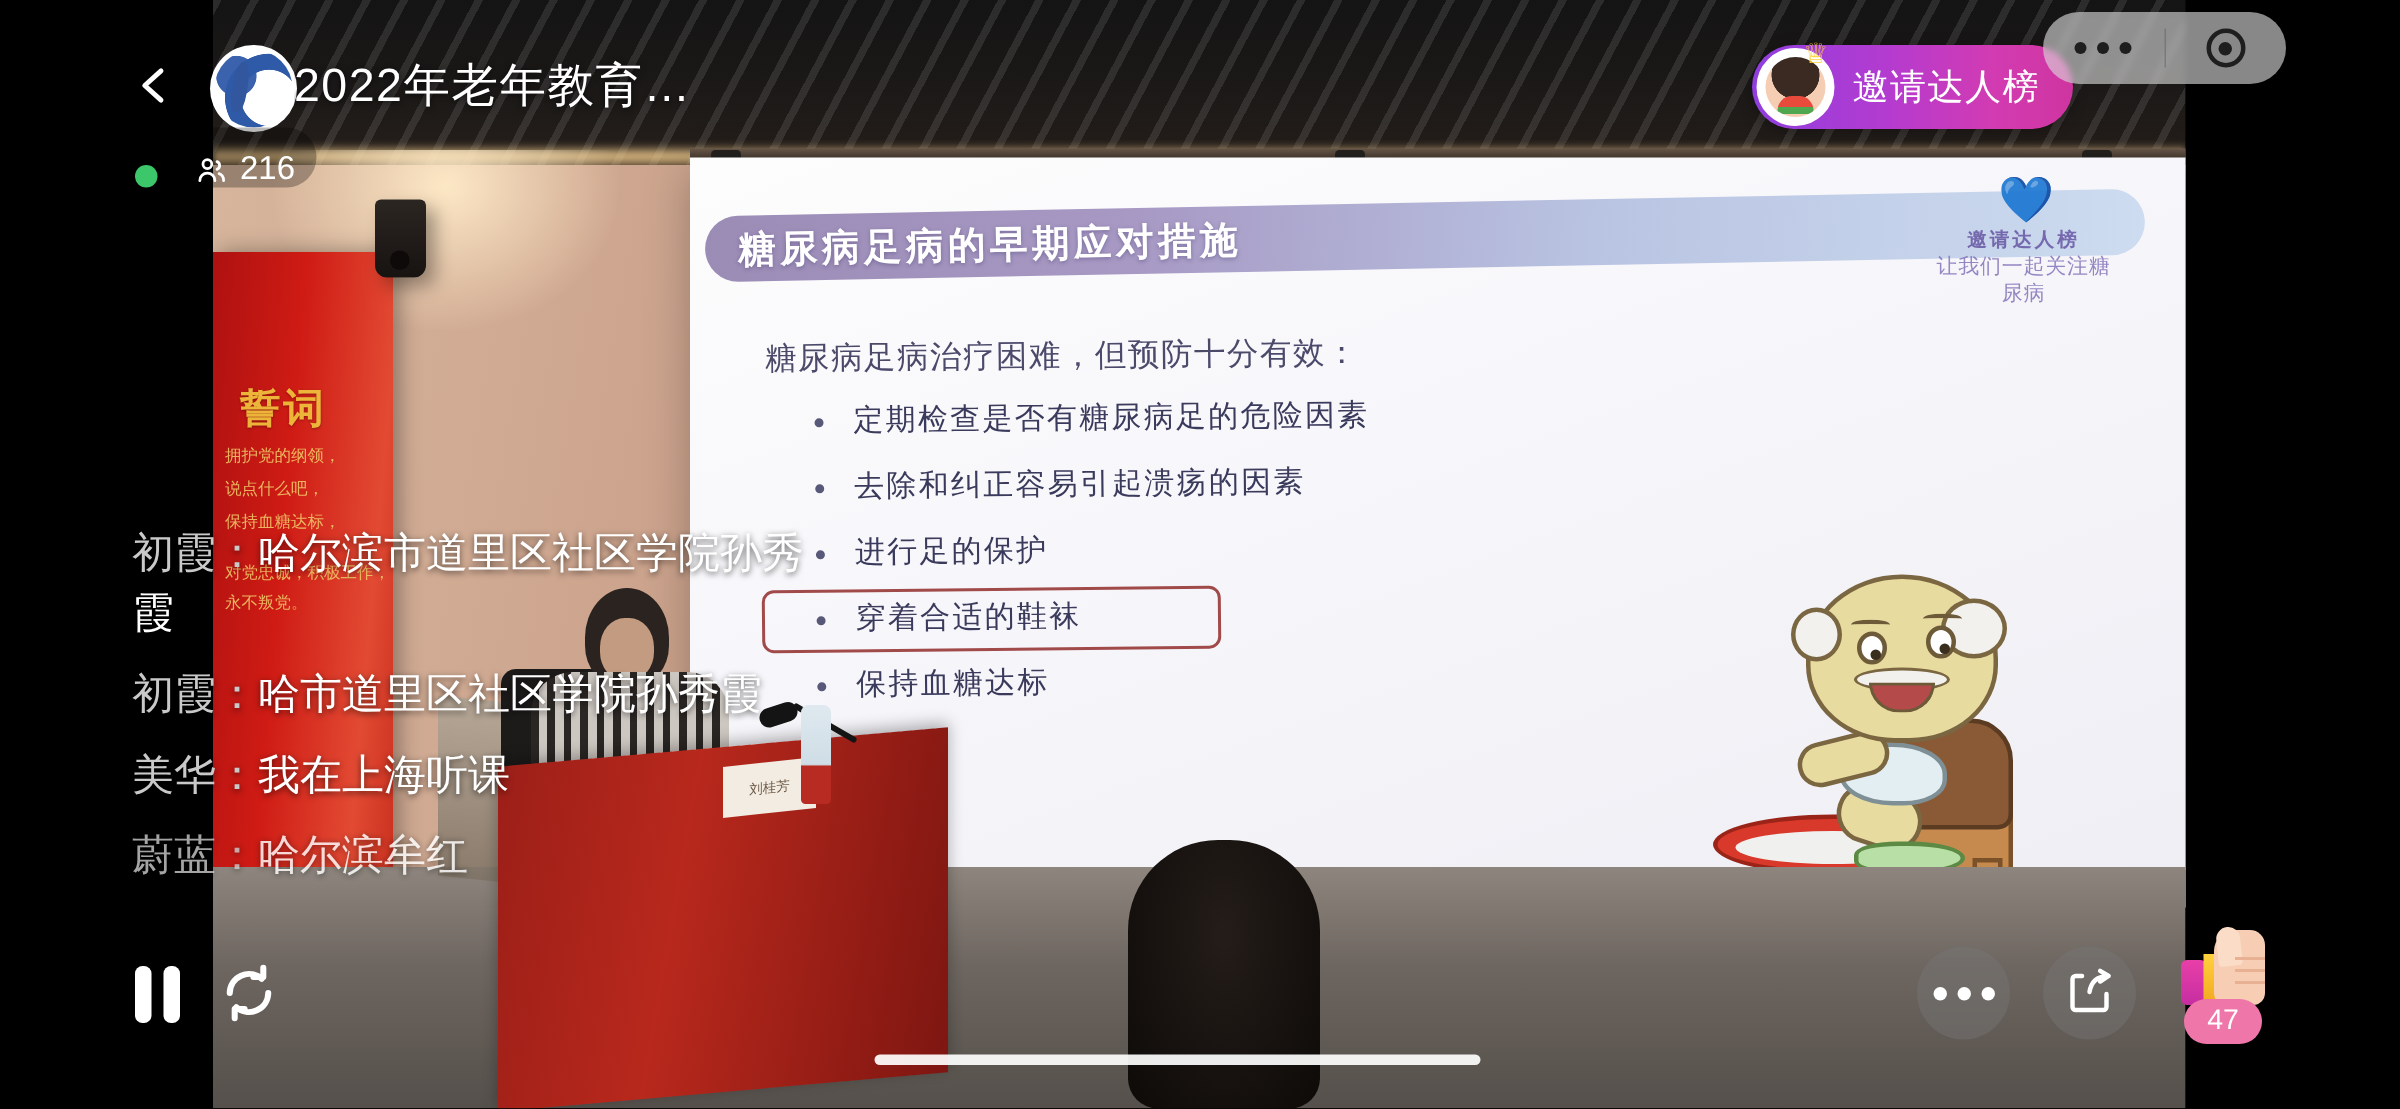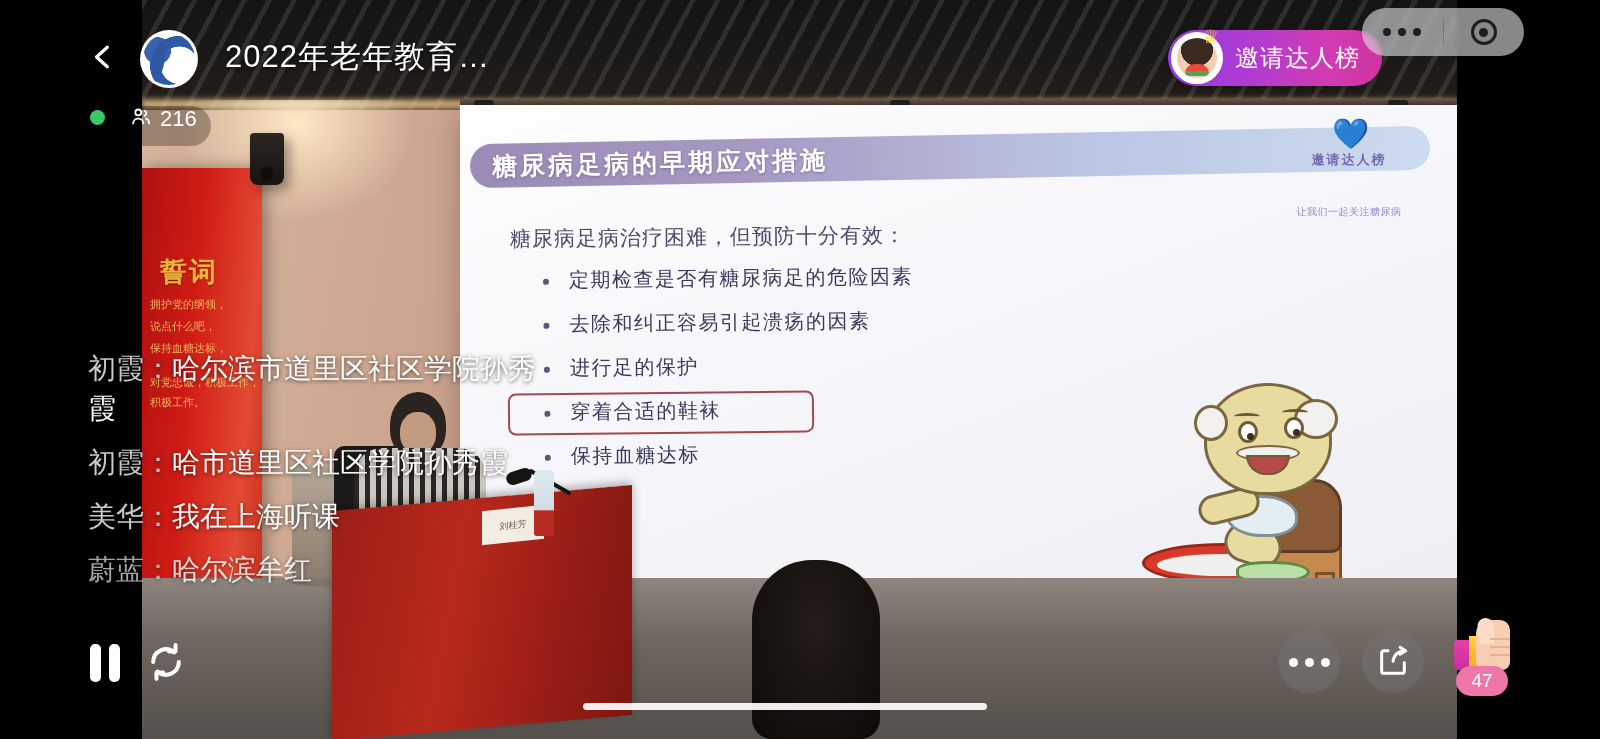--- a/index.html
+++ b/index.html
@@ -126,21 +126,21 @@
     border: 2px solid #a14a4a; border-radius: 8px;
     transform: rotate(-0.6deg);
   }
   
   .slide-logo {
     position: absolute; right: 52px; top: 14px; width: 118px; text-align: center;
     opacity: .9;
   }
   .slide-logo .mark { font-size: 30px; color: #7b6bb0; line-height: 1; letter-spacing: -4px; }
   .slide-logo .l1 { font-size: 13px; color: #6d5ea8; font-weight: bold; letter-spacing: 2px; margin-top: 2px;}
-  .slide-logo .l2 { font-size: 10px; color: #8a7bbd; letter-spacing: .5px; margin-top: 36px; }
+  .slide-logo .l2 { font-size: 14px; color: #8a7bbd; letter-spacing: .5px; }
 
   
   .cartoon {
     position: absolute; right: 68px; bottom: 22px; width: 250px; height: 200px;
   }
   .c-head {
     position: absolute; left: 62px; top: 0px; width: 128px; height: 112px;
     background: #e8dba0; border: 3px solid #7a6640; border-radius: 50% 50% 46% 46%;
   }
   .c-hair-l {
@@ -276,34 +276,34 @@
       radial-gradient(circle at 70% 62%, rgba(255,255,255,0) 38%, #2f5aa8 39%, #2f5aa8 60%, rgba(255,255,255,0) 61%),
       radial-gradient(circle at 28% 34%, #3a62ad 0 26%, rgba(255,255,255,0) 27%),
       #ffffff;
     position: relative;
   }
   .room-avatar .swoosh::after {
     content:''; position:absolute; left:12px; top:8px; width:10px; height:34px;
     background:#32579e; border-radius: 50% 50% 40% 40%; transform: rotate(9deg);
   }
   .room-title {
-    position: absolute; left: 225px; top: 36px;
+    position: absolute; left: 196px; top: 36px;
     color: #fff; font-size: 31px; letter-spacing: 1px;
     text-shadow: 0 1px 4px rgba(0,0,0,.7);
     max-width: 330px; white-space: nowrap; overflow: hidden;
   }
   .live-dot {
     position: absolute; left: 90px; top: 110px; width: 15px; height: 15px;
     border-radius: 50%; background: #3bc76a;
   }
   .viewers-chip {
-    position: absolute; left: 122px; top: 106px; height: 40px;
+    position: absolute; left: 122px; top: 85px; height: 40px;
     padding: 0 14px 0 8px; border-radius: 20px;
     background: rgba(0,0,0,0.28);
-    display: flex; align-items: flex-start; gap: 8px;
+    display: flex; align-items: flex-end; gap: 8px;
     color: #fff; font-size: 22px;
   }
   .viewers-chip svg { width: 22px; height: 22px; }
 
   .invite-badge {
     position: absolute; left: 1168px; top: 30px; height: 56px;
     padding-right: 22px;
     border-radius: 28px;
     background: linear-gradient(90deg, #8f3ede 0%, #b43bd0 42%, #d23bb2 75%, #cf35a0 100%);
     display: flex; align-items: center; cursor: pointer;
@@ -446,21 +446,21 @@
     <div class="ceiling-glow"></div>
     <div class="wall"></div>
     <div class="wall-light"></div>
 
     <div class="red-banner">
       <div class="bt">誓词</div>
       <div class="bl" style="top:130px">拥护党的纲领，</div>
       <div class="bl" style="top:152px">说点什么吧，</div>
       <div class="bl" style="top:174px">保持血糖达标，</div>
       <div class="bl" style="top:208px">对党忠诚，积极工作，</div>
-      <div class="bl" style="top:228px">积极工作。</div>
+      <div class="bl" style="top:228px">永不叛党。</div>
     </div>
     <div class="speaker"></div>
 
     <div class="screen-rail"></div>
     <div class="screen-clip" style="left:332px"></div>
     <div class="screen-clip" style="left:748px"></div>
     <div class="screen-clip" style="left:1246px"></div>
 
     <div class="screen">
       <div class="slide-title-bar">

